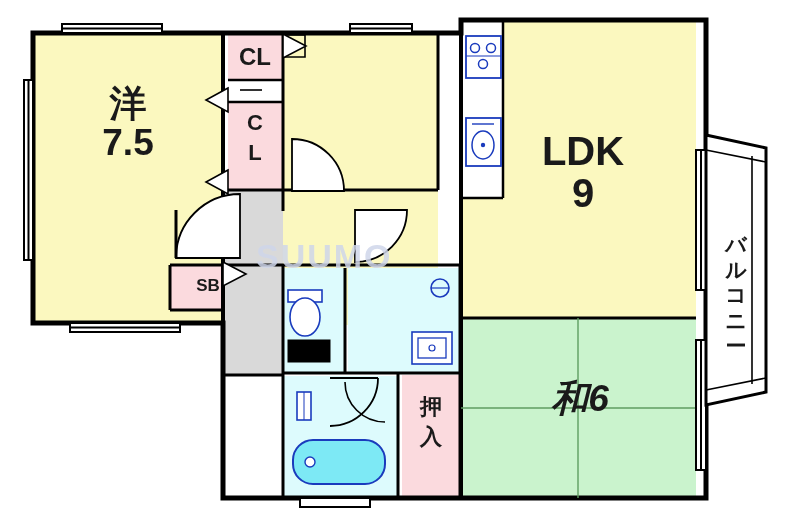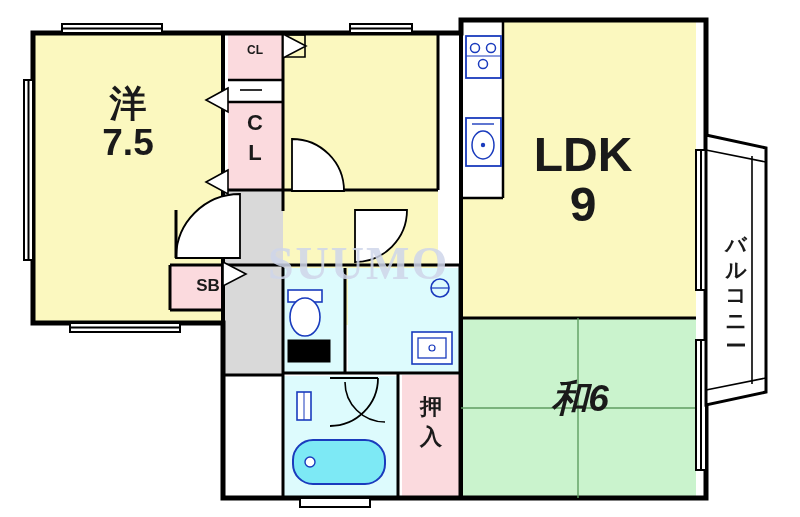--- a/index.html
+++ b/index.html
@@ -199,36 +199,36 @@
       <rect x="297" y="392" width="14" height="28" fill="#ffffff" stroke="#1a3bbd" stroke-width="1.6"></rect>
       <line x1="304" y1="392" x2="304" y2="420" stroke="#1a3bbd" stroke-width="1"></line>
     </g>
 
   </svg>
 
   <div class="lbl" style="left:78px; top:85px; width:100px; font-size:37px;">洋
 7.5</div>
 
 
-  <div class="lbl" style="left:513px; top:130px; width:140px; font-size:48px;">LDK
+  <div class="lbl" style="left:513px; top:130px; width:140px; font-size:40px;">LDK
 9</div>
 
   <div class="lbl" style="left:515px; top:380px; width:130px; font-size:37px;font-style:italic;">和6</div>
 
   <div class="lbl" style="left:411px; top:392px; width:40px; font-size:22px; line-height:1.35;">押
 入</div>
 
-  <div class="lbl" style="left:230px; top:44px; width:50px; font-size:12px;">CL</div>
+  <div class="lbl" style="left:230px; top:44px; width:50px; font-size:24px;">CL</div>
 
   <div class="lbl" style="left:230px; top:108px; width:50px; font-size:22px; line-height:1.35;">C
 L</div>
 
   <div class="lbl" style="left:172px; top:277px; width:72px; font-size:17px;">SB</div>
 
   <div class="lbl" style="left:712px; top:232px; width:48px; font-size:21px; line-height:1.2;">バ
 ル
 コ
 ニ
 ー</div>
 
-  <div class="wm" style="left:268px; top:237px; font-size:46px;font-family:Liberation Serif, serif;">SUUMO</div>
+  <div class="wm" style="left:256px; top:237px; font-size:34px;">SUUMO</div>
 
 </div>
 
 </body></html>

